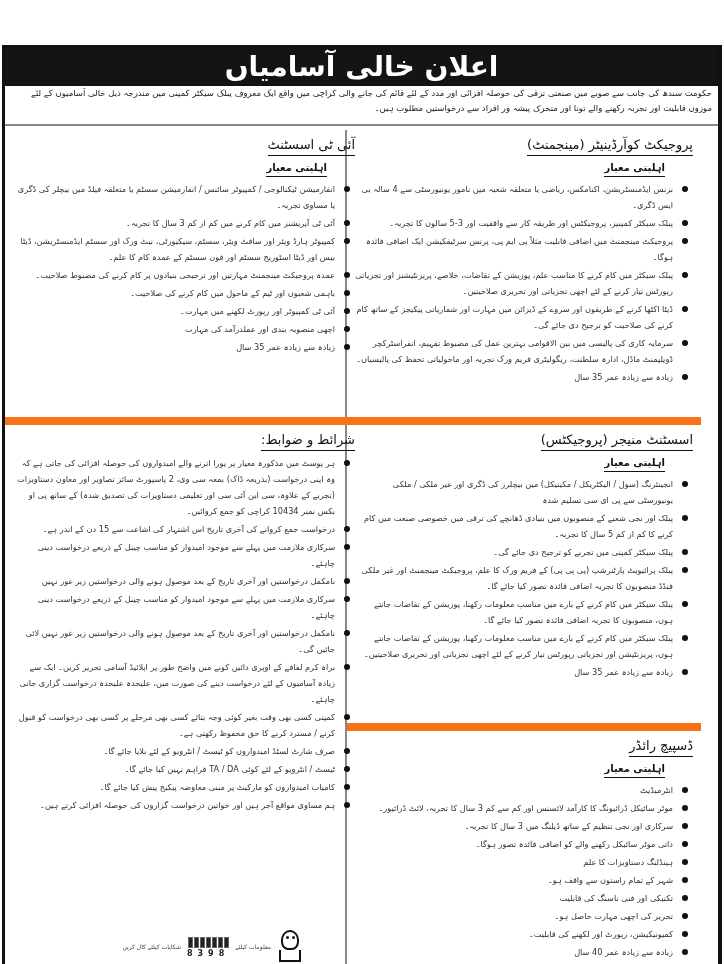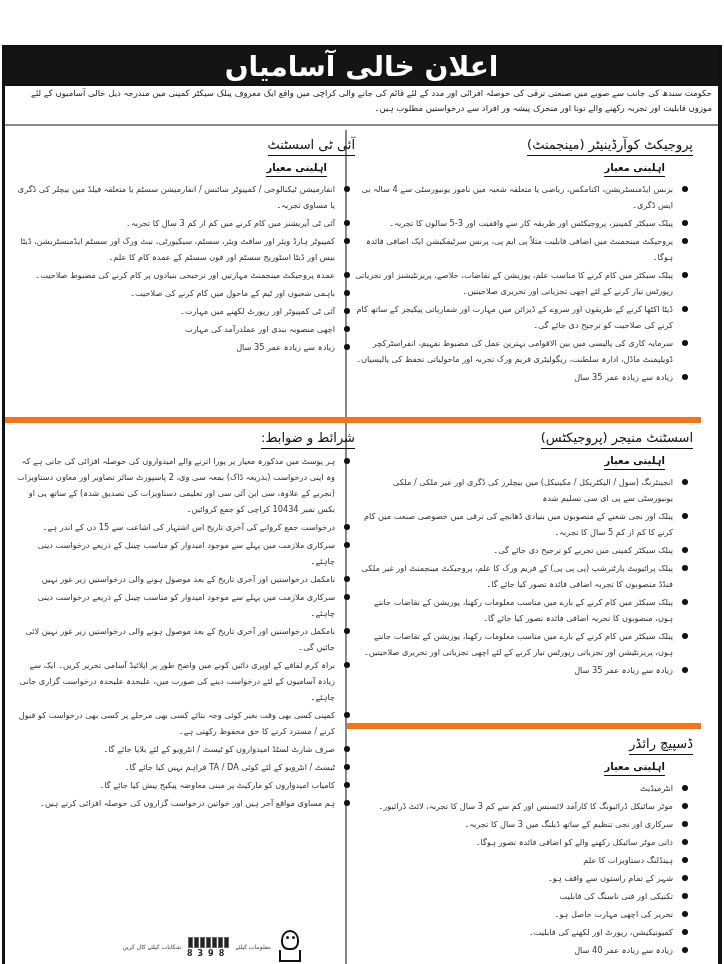--- a/index.html
+++ b/index.html
@@ -26,21 +26,21 @@
   }
 
   .grid {
     position: absolute; left: 0; top: 82px; right: 0; bottom: 0;
   }
   .col { position: absolute; top: 0; bottom: 0; }
   .col-right { right: 17px; width: 356px; border-left: 2px solid #888; }
   .col-left { left: 0; width: 358px; }
 
   .box { position: absolute; left: 0; right: 0; direction: rtl; padding: 4px 8px 0 8px; }
-  .box + .box { border-top: 6px solid #f97316; }
+  .box + .box { border-top: 8px solid #f97316; }
 
   .job-title {
     font-weight: normal; font-size: 13px; line-height: 18px; color: #111;
     border-bottom: 1.5px solid #111; display: inline-block; padding-bottom: 1px;
     margin-right: 0;
   }
   .sub-title {
     font-weight: bold; font-size: 10px; line-height: 16px; color: #111;
     border-bottom: 1.5px solid #111; display: inline-block;
     margin-right: 28px; margin-top: 3px; margin-bottom: 4px;

